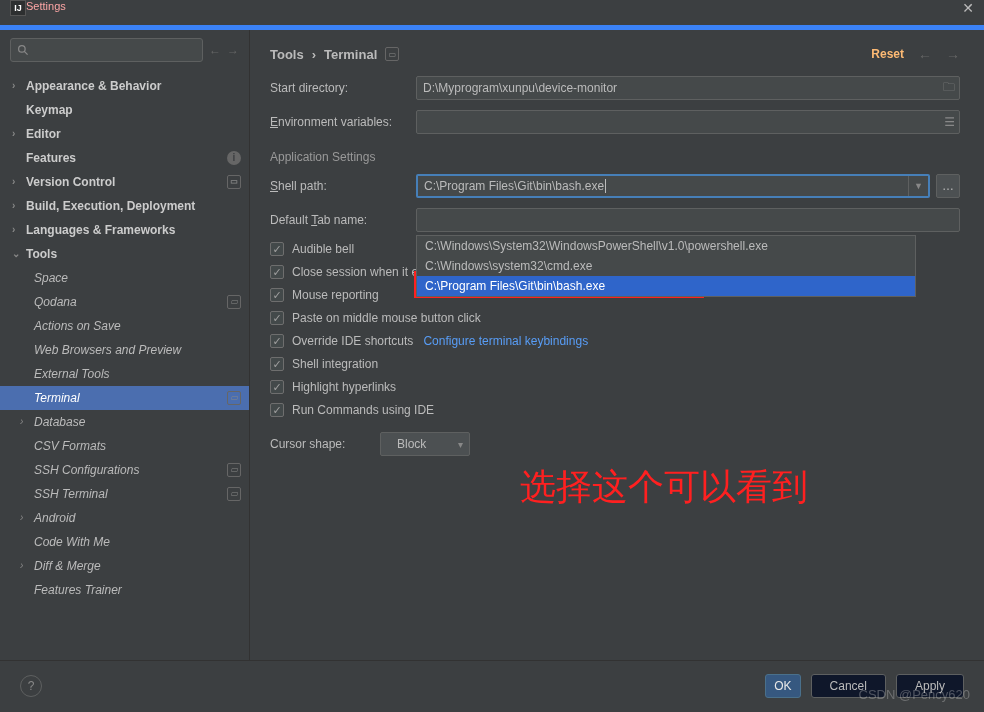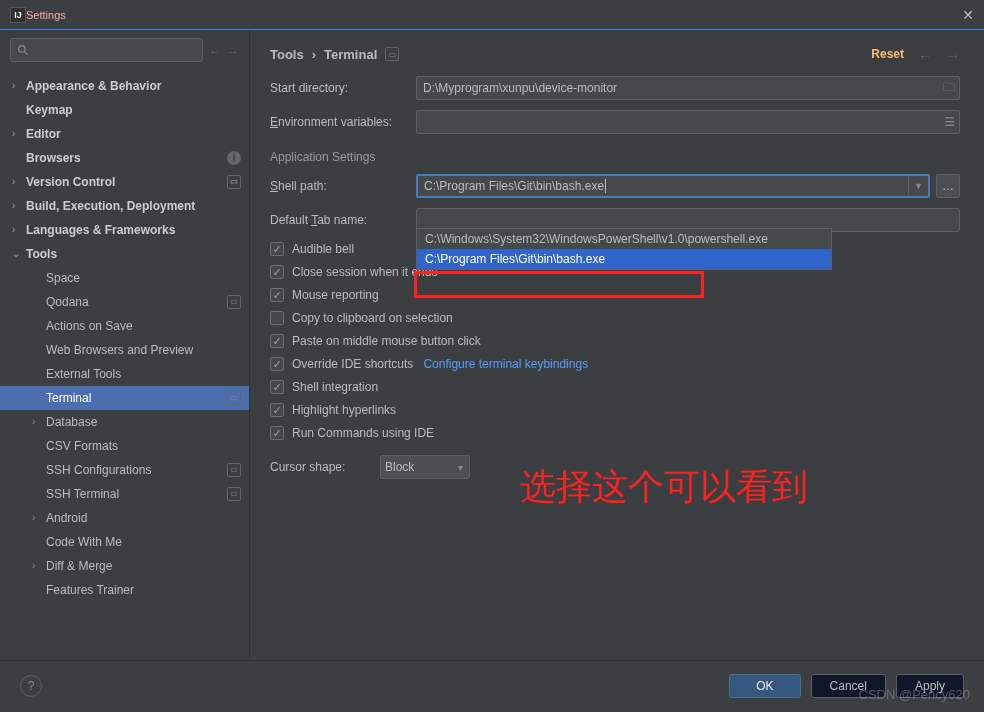--- a/index.html
+++ b/index.html
@@ -1,31 +1,31 @@
 <!DOCTYPE html>
 <html><head>
 <meta charset="utf-8">
 <style>
 * { margin: 0; padding: 0; box-sizing: border-box; font-family: "Segoe UI", Arial, sans-serif; }
 body { background: #3c3f41; color: #bbbbbb; font-size: 12px; width: 984px; height: 712px; overflow: hidden; position: relative; }
-.titlebar { height: 30px; display: flex; align-items: center; padding: 0 10px; background: #3c3f41; border-bottom: 1px solid #3b82f6; }
+.titlebar { height: 30px; display: flex; align-items: flex-start; padding: 0 10px; background: #3c3f41; border-bottom: 5px solid #3b82f6; }
 .titlebar .logo { width: 16px; height: 16px; background: #2d2f30; display: inline-flex; align-items: center; justify-content: center; font-size: 9px; color: #fff; font-weight: bold; border: 1px solid #555; }
 .titlebar .title { color: #fca5a5; font-size: 11px; }
 .titlebar .close { margin-left: auto; color: #bbb; font-size: 14px; cursor: pointer; }
 .main { display: flex; height: 630px; }
 .sidebar { width: 250px; background: #3c3f41; border-right: 1px solid #323232; display: flex; flex-direction: column; }
 .search-row { padding: 8px 10px; display: flex; align-items: center; gap: 6px; }
 .search-box { flex: 1; height: 24px; background: #45494a; border: 1px solid #5e6060; border-radius: 3px; display: flex; align-items: center; padding: 0 6px; }
 .search-box svg { width: 13px; height: 13px; fill: #888; }
 .tree { flex: 1; overflow-y: auto; padding: 4px 0; }
 .tree-item { display: flex; align-items: center; padding: 3px 8px 3px 12px; cursor: pointer; white-space: nowrap; line-height: 18px; }
 .tree-item.bold { font-weight: bold; color: #cccccc; }
 .tree-item.selected { background: #4b6eaf; color: #fff; }
 .tree-item .chev { width: 14px; display: inline-block; color: #888; font-size: 10px; }
-.tree-item.level1 { padding-left: 32px; }
+.tree-item.level1 { padding-left: 20px; font-style: italic; }
 .tree-item .badge { margin-left: auto; width: 14px; height: 14px; border: 1px solid #666; border-radius: 2px; display: inline-flex; align-items: center; justify-content: center; font-size: 8px; color: #888; }
 .tree-item .info { margin-left: auto; width: 14px; height: 14px; background: #666; border-radius: 50%; color: #3c3f41; display: inline-flex; align-items: center; justify-content: center; font-size: 10px; font-weight: bold; }
 .content { flex: 1; display: flex; flex-direction: column; padding: 16px 24px 0 20px; position: relative; }
 .content-header { display: flex; align-items: center; margin-bottom: 14px; }
 .breadcrumb { font-weight: bold; color: #bbb; font-size: 13px; display: flex; align-items: center; gap: 8px; }
 .breadcrumb .bc-badge { width: 14px; height: 14px; border: 1px solid #666; border-radius: 2px; display: inline-flex; align-items: center; justify-content: center; font-size: 8px; font-weight: normal; color: #888; }
 .reset { margin-left: auto; color: #fdba74; font-size: 12px; font-weight: bold; cursor: pointer; text-align: right; }
 .nav-arrow { color: #666; margin-left: 14px; font-size: 14px; }
 .section-title { color: #999; margin: 6px 0 10px 0; font-size: 12px; }
 .form-row { display: flex; align-items: center; margin-bottom: 10px; }
@@ -37,28 +37,28 @@
 .input-field .dd-btn { position: absolute; right: 0; width: 20px; height: 100%; border-left: 1px solid #5e6060; display: flex; align-items: center; justify-content: center; color: #888; font-size: 9px; cursor: pointer; }
 .ellipsis-btn { width: 24px; height: 24px; background: #4c5052; border: 1px solid #5e6060; border-radius: 2px; margin-left: 6px; display: flex; align-items: center; justify-content: center; color: #bbb; cursor: pointer; }
 .dropdown-list { position: absolute; left: 432px; top: 110px; width: 505px; background: #45494a; border: 1px solid #5e6060; z-index: 10; }
 .dropdown-item { padding: 3px 8px; color: #bbb; cursor: pointer; }
 .dropdown-item.sel { background: #2f65ca; color: #fff; }
 .red-box { position: absolute; border: 3px solid #ff2020; pointer-events: none; }
 .cb-row { display: flex; align-items: center; margin-bottom: 9px; padding-left: 0; }
 .cb { width: 14px; height: 14px; border: 1px solid #6e6e6e; background: #43494a; margin-right: 8px; display: inline-flex; align-items: center; justify-content: center; border-radius: 2px; }
 .cb.checked::after { content: "✓"; color: #a0a0a0; font-size: 11px; line-height: 1; }
 .link { color: #589df6; cursor: pointer; margin-left: 10px; }
-.select-box { height: 24px; min-width: 90px; background: #4c5052; border: 1px solid #5e6060; border-radius: 2px; padding: 0 22px 0 4px; color: #bbb; display: inline-flex; align-items: center; position: relative; }
+.select-box { height: 24px; min-width: 90px; background: #4c5052; border: 1px solid #5e6060; border-radius: 2px; padding: 0 22px 0 16px; color: #bbb; display: inline-flex; align-items: center; position: relative; }
 .select-box::after { content: "▾"; position: absolute; right: 6px; color: #888; font-size: 10px; }
 .annotation { position: absolute; color: #ff2020; font-size: 36px; font-family: "Microsoft YaHei", sans-serif; pointer-events: none; }
 .footer { height: 50px; border-top: 1px solid #323232; display: flex; align-items: center; padding: 0 20px; }
 .help-btn { width: 22px; height: 22px; border: 1px solid #5e6060; border-radius: 50%; display: flex; align-items: center; justify-content: center; color: #888; cursor: pointer; }
 .footer-btns { margin-left: auto; display: flex; gap: 10px; }
 .btn { height: 24px; padding: 0 18px; border: 1px solid #5e6060; background: #0f172a; color: #bbb; border-radius: 3px; cursor: pointer; display: inline-flex; align-items: center; font-size: 12px; }
-.btn.primary { background: #365880; border-color: #4a708b; color: #e8e8e8; padding: 0 26px; margin-left: 34px; }
+.btn.primary { background: #365880; border-color: #4a708b; color: #e8e8e8; padding: 0 8px; margin-left: 34px; }
 .watermark { position: absolute; right: 14px; bottom: 10px; color: rgba(200,200,200,0.35); font-size: 13px; pointer-events: none; }
 .caret { display: inline-block; width: 1px; height: 14px; background: #bbb; vertical-align: middle; margin-left: 1px; }
 </style>
 </head>
 <body>
 
 <div class="titlebar">
   <span class="logo">IJ</span>
   <span class="title">Settings</span>
   <span class="close">✕</span>
@@ -84,21 +84,21 @@
         <div class="tree-item bold">
           <span class="chev"></span>
           <span>Keymap</span>
         </div>
         <div class="tree-item bold">
           <span class="chev">›</span>
           <span>Editor</span>
         </div>
         <div class="tree-item bold">
           <span class="chev"></span>
-          <span>Browsers</span>
+          <span>Features</span>
           <span class="info">i</span>
         </div>
         <div class="tree-item bold">
           <span class="chev">›</span>
           <span>Version Control</span>
           <span class="badge">▭</span>
         </div>
         <div class="tree-item bold">
           <span class="chev">›</span>
           <span>Build, Execution, Deployment</span>
@@ -226,24 +226,20 @@
       </div>
     <div class="cb-row">
         <span class="cb checked"></span>
         <span>Close session when it ends</span>
       </div>
     <div class="cb-row">
         <span class="cb checked"></span>
         <span>Mouse reporting</span>
       </div>
     <div class="cb-row">
-        <span class="cb"></span>
-        <span>Copy to clipboard on selection</span>
-      </div>
-    <div class="cb-row">
         <span class="cb checked"></span>
         <span>Paste on middle mouse button click</span>
       </div>
     <div class="cb-row">
         <span class="cb checked"></span>
         <span>Override IDE shortcuts</span>
         <span class="link">Configure terminal keybindings</span>
       </div>
     <div class="cb-row">
         <span class="cb checked"></span>
@@ -258,22 +254,23 @@
         <span>Run Commands using IDE</span>
       </div>
 
     <div class="form-row" style="margin-top:6px">
       <div class="form-label" style="width:110px">Cursor shape:</div>
       <div class="select-box">
           <span>Block</span>
         </div>
     </div>
 
-    <div class="dropdown-list" style="left:166px; top:198px; width:416px;">
+    <div class="dropdown-list" style="left:166px; top:205px; width:500px;">
       <div class="dropdown-item">C:\Windows\System32\WindowsPowerShell\v1.0\powershell.exe</div>
+      <div class="dropdown-item">C:\Windows\system32\cmd.exe</div>
       <div class="dropdown-item sel">C:\Program Files\Git\bin\bash.exe</div>
     </div>
     <div class="red-box" style="left:164px; top:241px; width:290px; height:27px;"></div>
     <div class="annotation" style="left:270px; top:433px;">选择这个可以看到</div>
   </div>
 </div>
 
 <div class="footer">
   <div class="help-btn">?</div>
   <div class="footer-btns">

